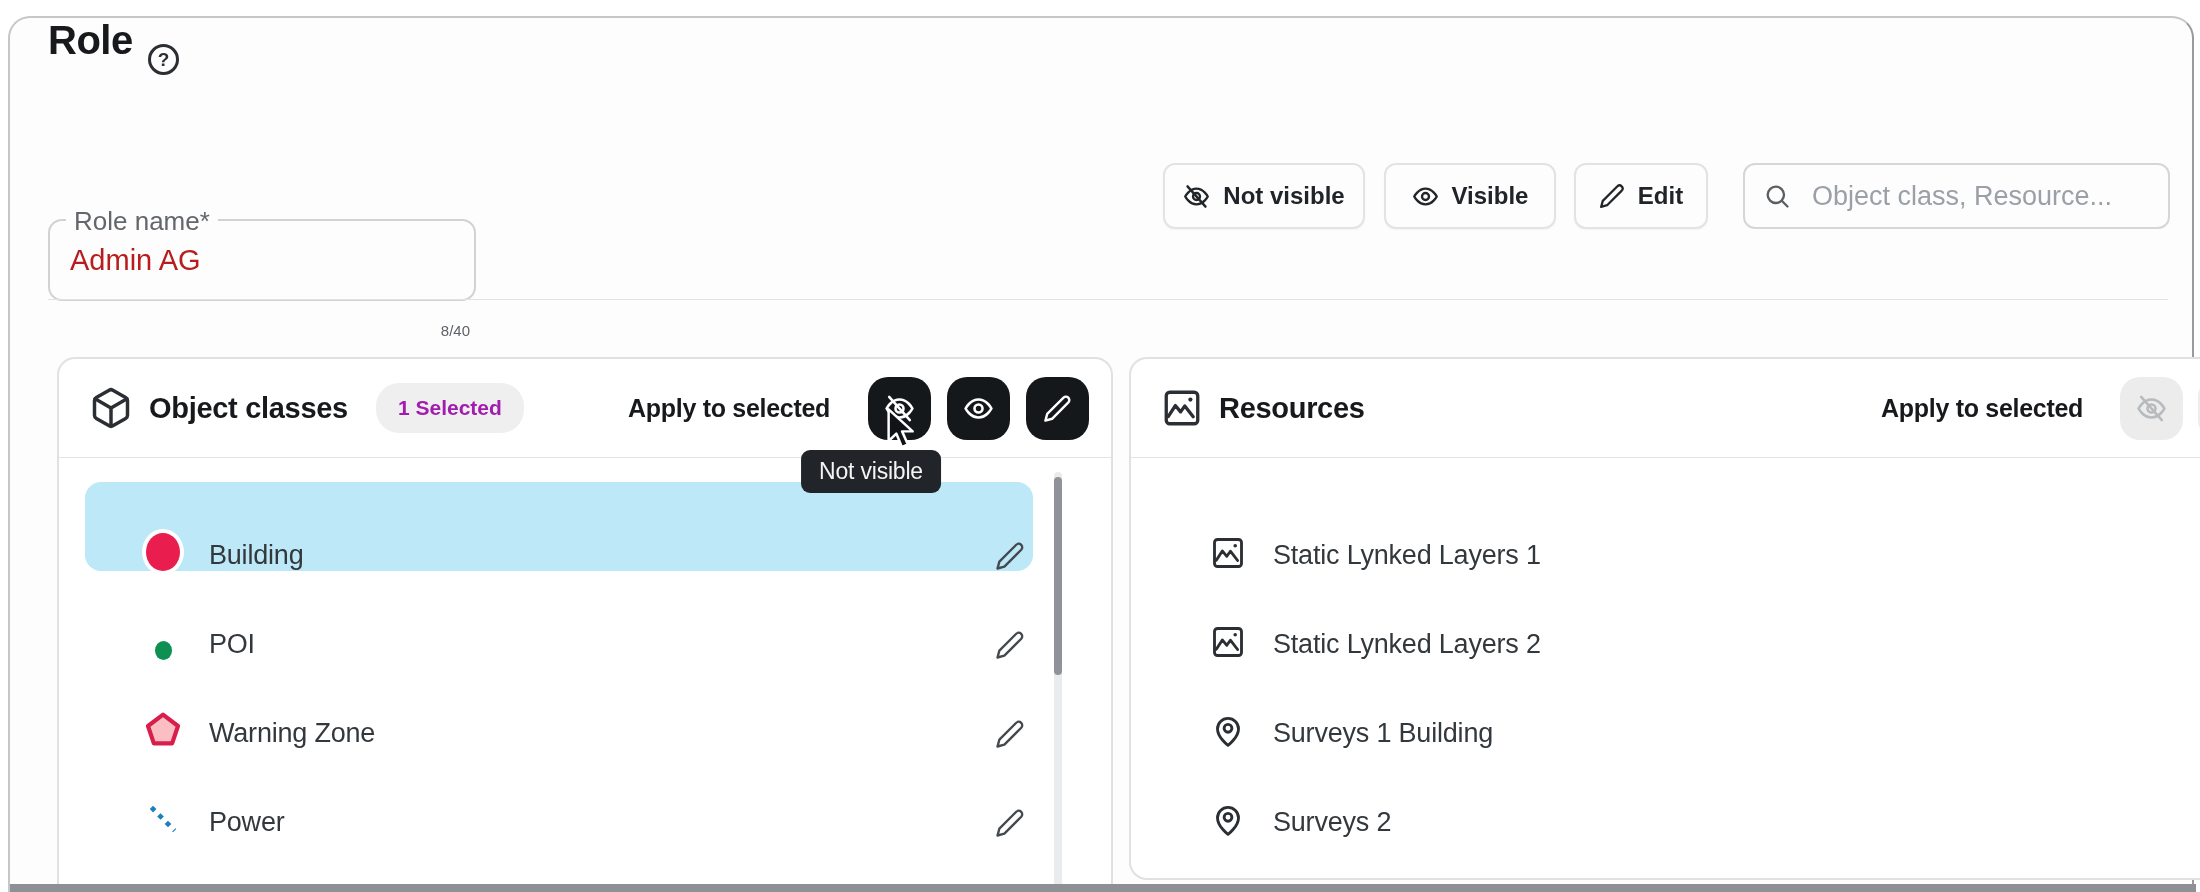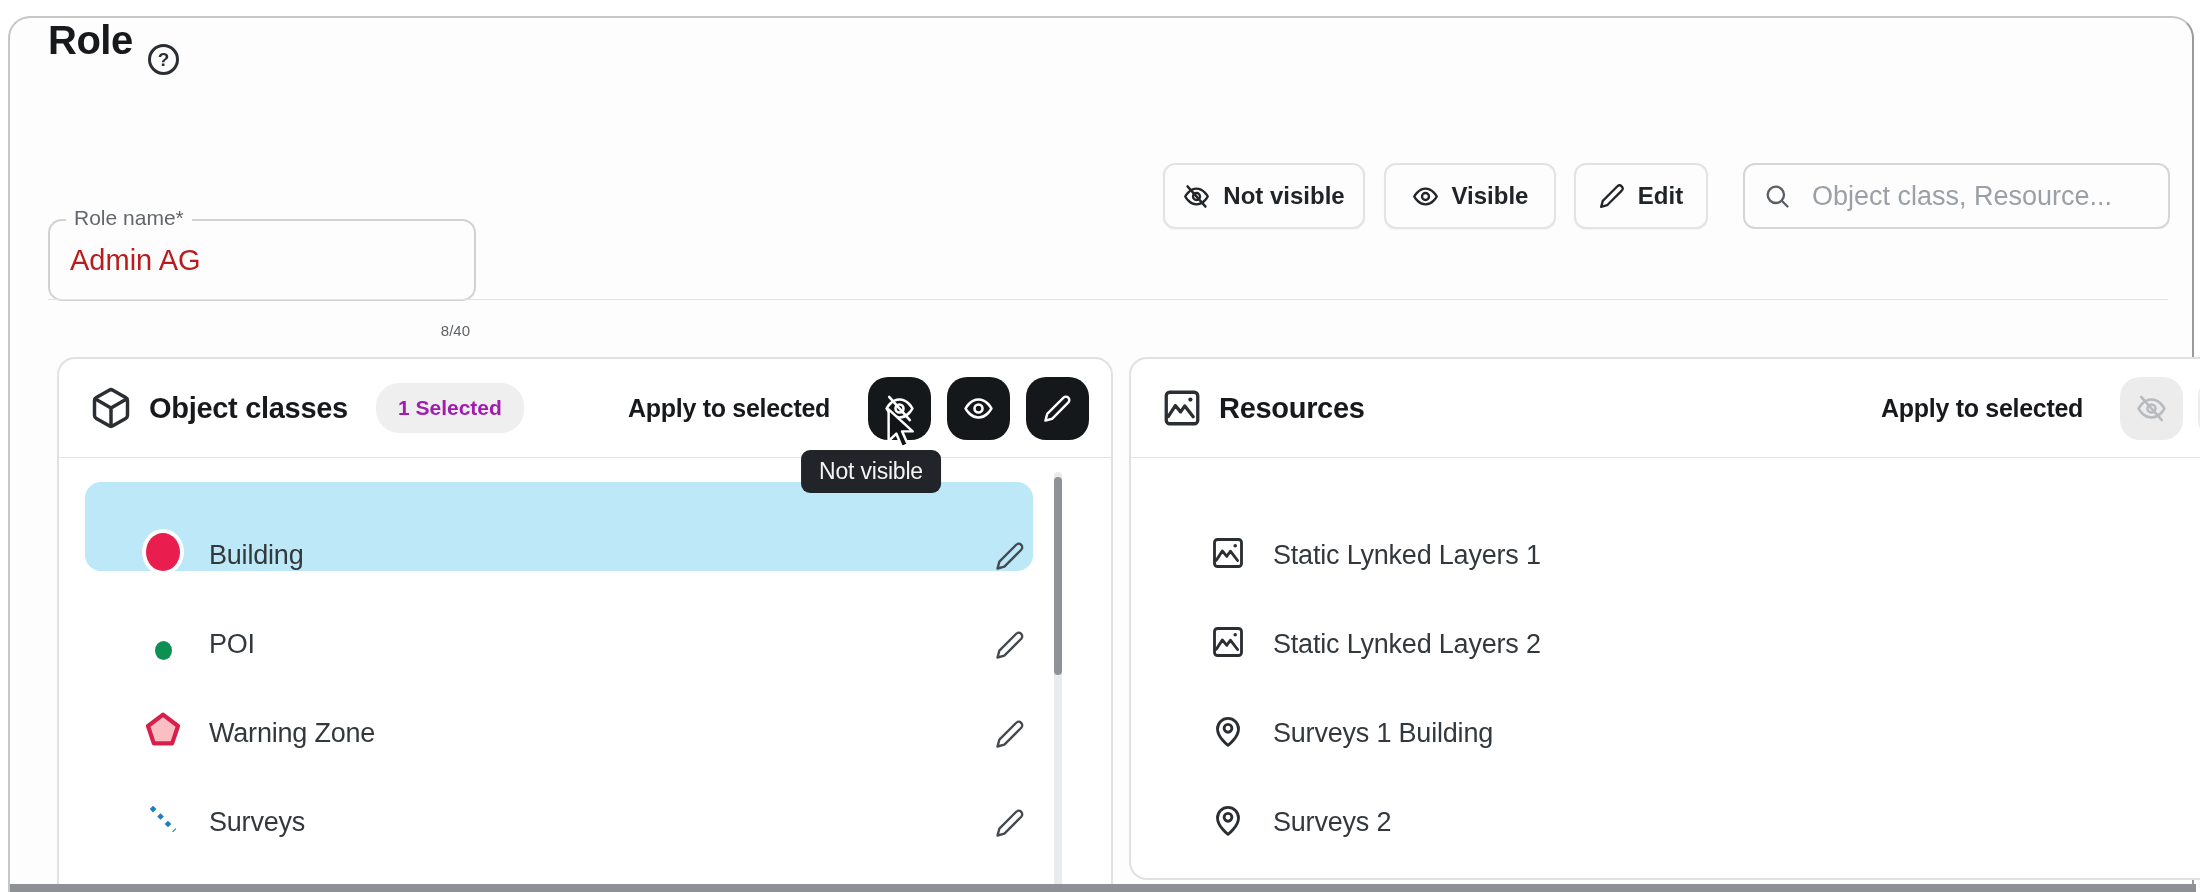--- a/index.html
+++ b/index.html
@@ -18,21 +18,21 @@
   .page-title { position:absolute; left:48px; top:18px; font-size:40px; font-weight:700;
     letter-spacing:-0.5px; color:#17191c; }
   .help-icon { position:absolute; left:148px; top:44px; width:31px; height:31px;
     border:3px solid #2b2f33; border-radius:50%; display:flex; align-items:center;
     justify-content:center; font-size:19px; font-weight:700; color:#2b2f33; }
 
   
   .role-field { position:absolute; left:48px; top:219px; width:428px; height:82px;
     border:2px solid #d2d2d2; border-radius:14px; background:#fdfdfd; }
   .role-field-label { position:absolute; left:16px; top:-15px; background:#fdfdfd;
-    padding:0 8px; font-size:21px; color:#63676b; border-radius:8px; }
+    padding:0 8px; font-size:26px; color:#63676b; border-radius:8px; }
   .role-input { position:absolute; left:20px; top:0; width:380px; height:100%;
     border:none; outline:none; background:transparent; font-size:29px; color:#b91c1c;
     font-family:"Liberation Sans","DejaVu Sans",sans-serif; }
   .char-count { position:absolute; left:48px; top:322px; width:422px; text-align:right;
     font-size:15px; color:#5e6266; }
 
   
   .tb-btn { position:absolute; top:163px; height:66px; background:#fdfdfd;
     border:2px solid #e3e3e3; border-radius:12px; display:flex; align-items:center;
     justify-content:center; gap:13px; font-size:24px; font-weight:700; color:#202429;
@@ -226,21 +226,21 @@
         <svg class="ic row-pencil" width="30" height="30" viewBox="0 0 24 24" fill="none" stroke="currentColor" stroke-width="1.9" stroke-linecap="round" stroke-linejoin="round">
             <path d="M17 3a2.83 2.83 0 0 1 4 4L7.5 20.5 2 22l1.5-5.5L17 3z"></path>
           </svg>
       </div>
       <div class="row oc-row">
         <span class="oc-icon">
           <svg class="ic" width="38" height="38" viewBox="0 0 36 36" fill="none">
               <line x1="7" y1="7" x2="29" y2="29" stroke="#1b7fc0" stroke-width="4.4" stroke-dasharray="4.5 5.5"></line>
             </svg>
         </span>
-        <span class="row-label">Surveys</span>
+        <span class="row-label">Power</span>
         <svg class="ic row-pencil" width="30" height="30" viewBox="0 0 24 24" fill="none" stroke="currentColor" stroke-width="1.9" stroke-linecap="round" stroke-linejoin="round">
             <path d="M17 3a2.83 2.83 0 0 1 4 4L7.5 20.5 2 22l1.5-5.5L17 3z"></path>
           </svg>
       </div>
       <div class="row oc-row">
         <span class="oc-icon">
           <svg class="ic" width="38" height="38" viewBox="0 0 36 36" fill="none">
             <line x1="7" y1="7" x2="29" y2="29" stroke="#9aae1d" stroke-width="4.4" stroke-dasharray="4.5 5.5"></line>
             <line x1="7" y1="7" x2="29" y2="29" stroke="#57992b" stroke-width="4.4" stroke-dasharray="4.5 25.5" stroke-dashoffset="-10"></line>
           </svg>

